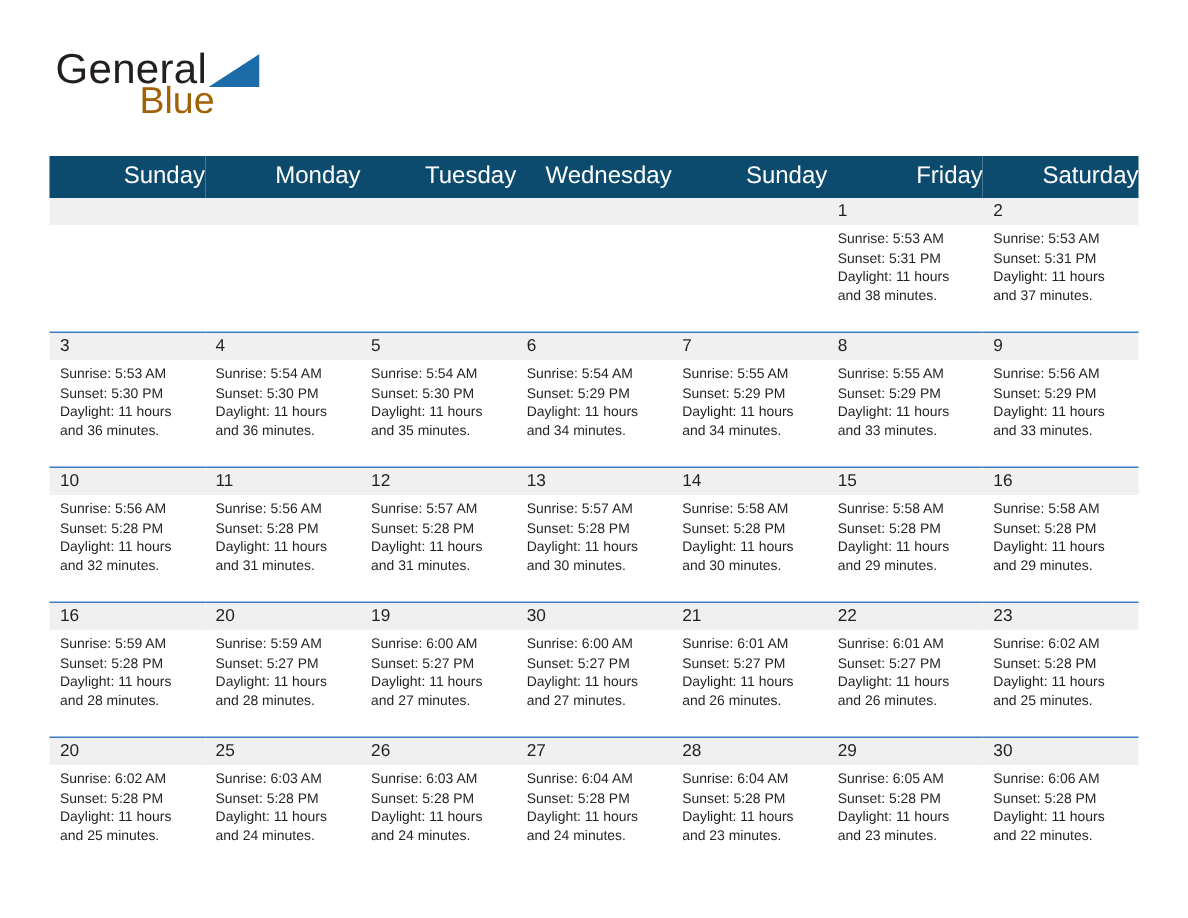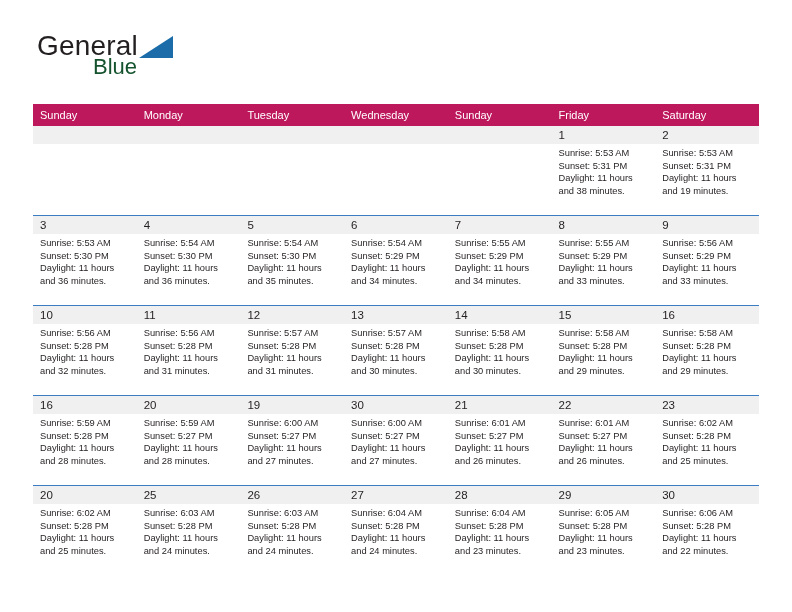--- a/index.html
+++ b/index.html
@@ -51,22 +51,22 @@
   }
   .brand-tri {
     display: inline-block;
     vertical-align: -3px;
     margin-left: 1px;
   }
   .brand-blue {
     position: absolute;
     left: 60px;
     top: 27px;
-    font-size: 22px;
-    color: #14532d;
+    font-size: 25px;
+    color: #a16207;
     line-height: 24px;
   }
 
   .titles {
     position: absolute;
     right: 0;
     top: 0;
     text-align: right;
   }
   .cal-title {
@@ -86,25 +86,25 @@
   
   .cal {
     position: absolute;
     left: 33px;
     top: 104px;
     width: 726px;
     border-collapse: collapse;
     table-layout: fixed;
   }
   .cal th {
-    background: #be185d;
+    background: #0c4a6e;
     color: #ffffff;
-    font-size: 11px;
+    font-size: 16px;
     font-weight: normal;
-    text-align: left;
+    text-align: right;
     padding: 5px 0 5px 7px;
     height: 19px;
     box-sizing: border-box;
   }
   .cal td {
     vertical-align: top;
     padding: 0;
     width: 103.71px;
     border-top: 1px solid #3b7dc0;
   }
@@ -209,21 +209,21 @@
               </div>
             </div>
           </td>
           <td>
             <div class="daycell">
               <div class="daynum-band">2</div>
               <div class="daylines">
                 <div>Sunrise: 5:53 AM</div>
                 <div>Sunset: 5:31 PM</div>
                 <div>Daylight: 11 hours</div>
-                <div>and 19 minutes.</div>
+                <div>and 37 minutes.</div>
               </div>
             </div>
           </td>
         </tr>
         <tr>
           <td>
             <div class="daycell">
               <div class="daynum-band">3</div>
               <div class="daylines">
                 <div>Sunrise: 5:53 AM</div>

